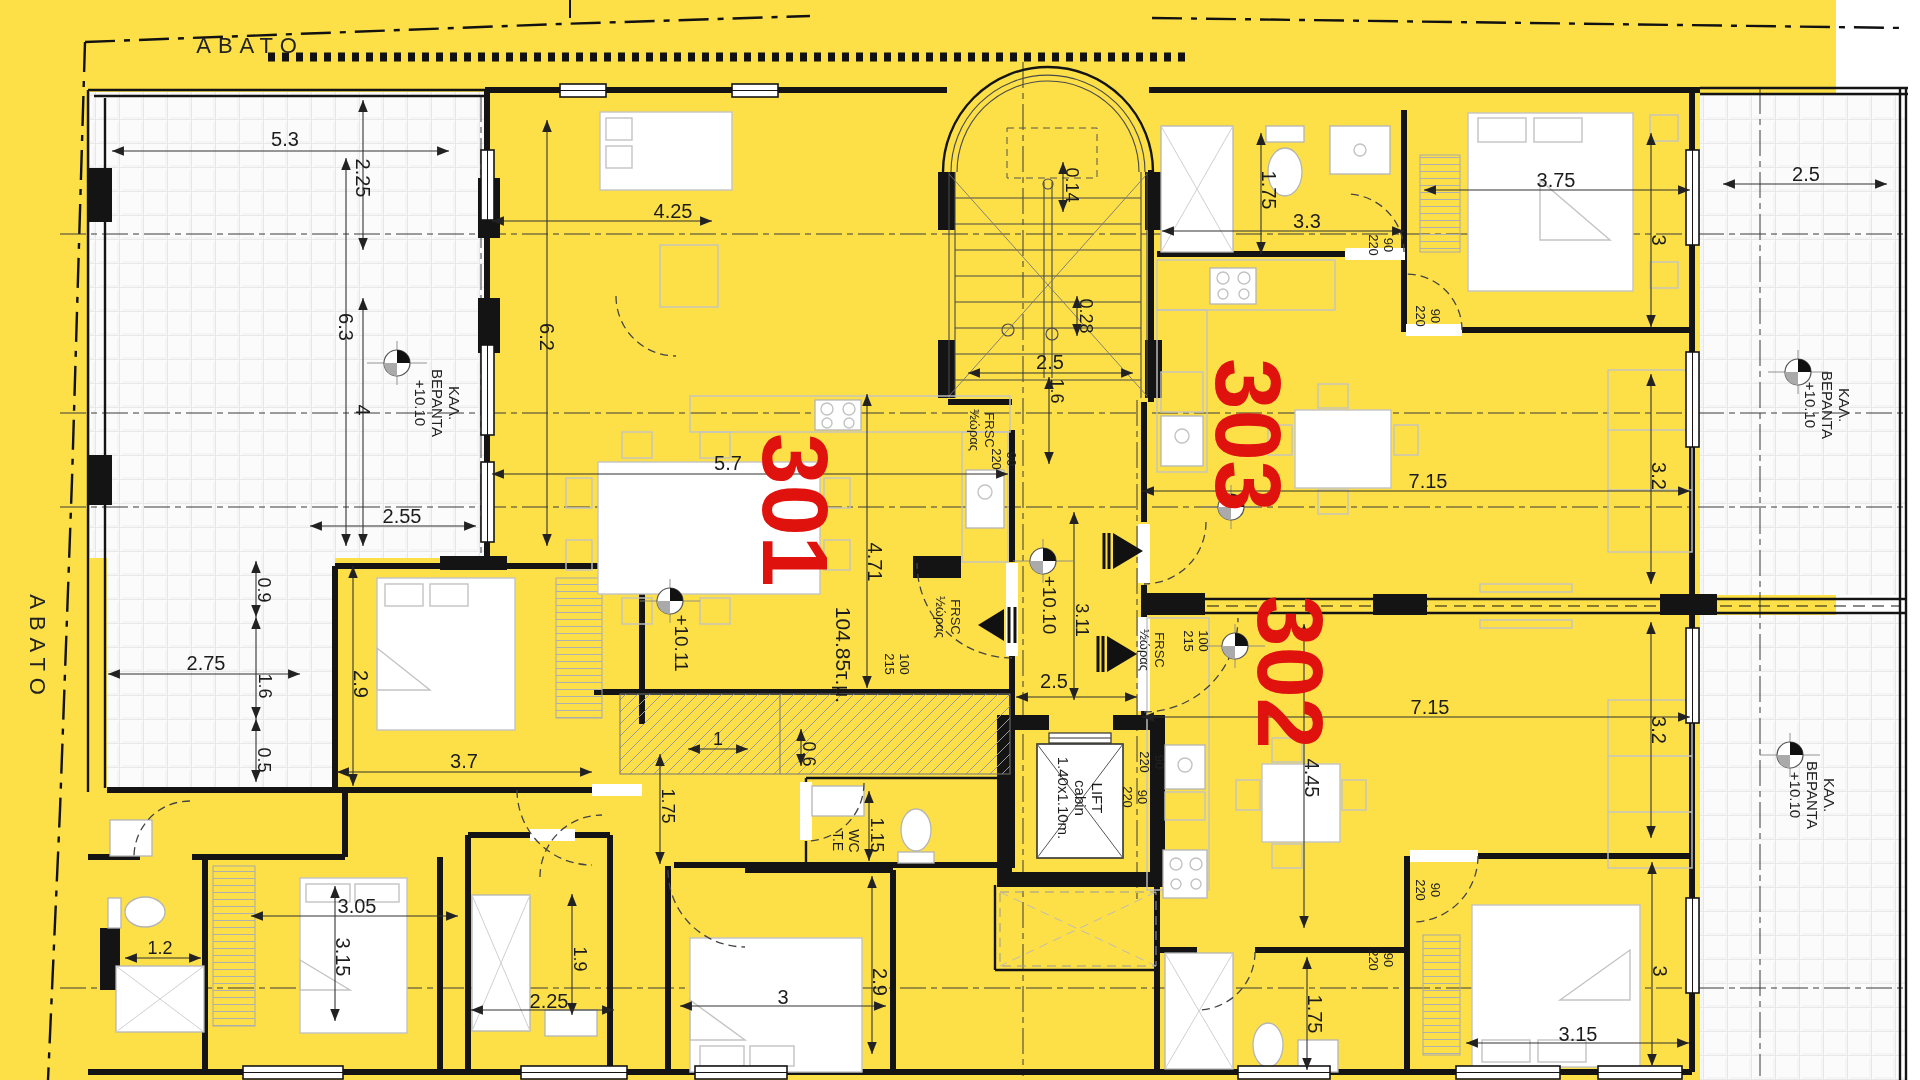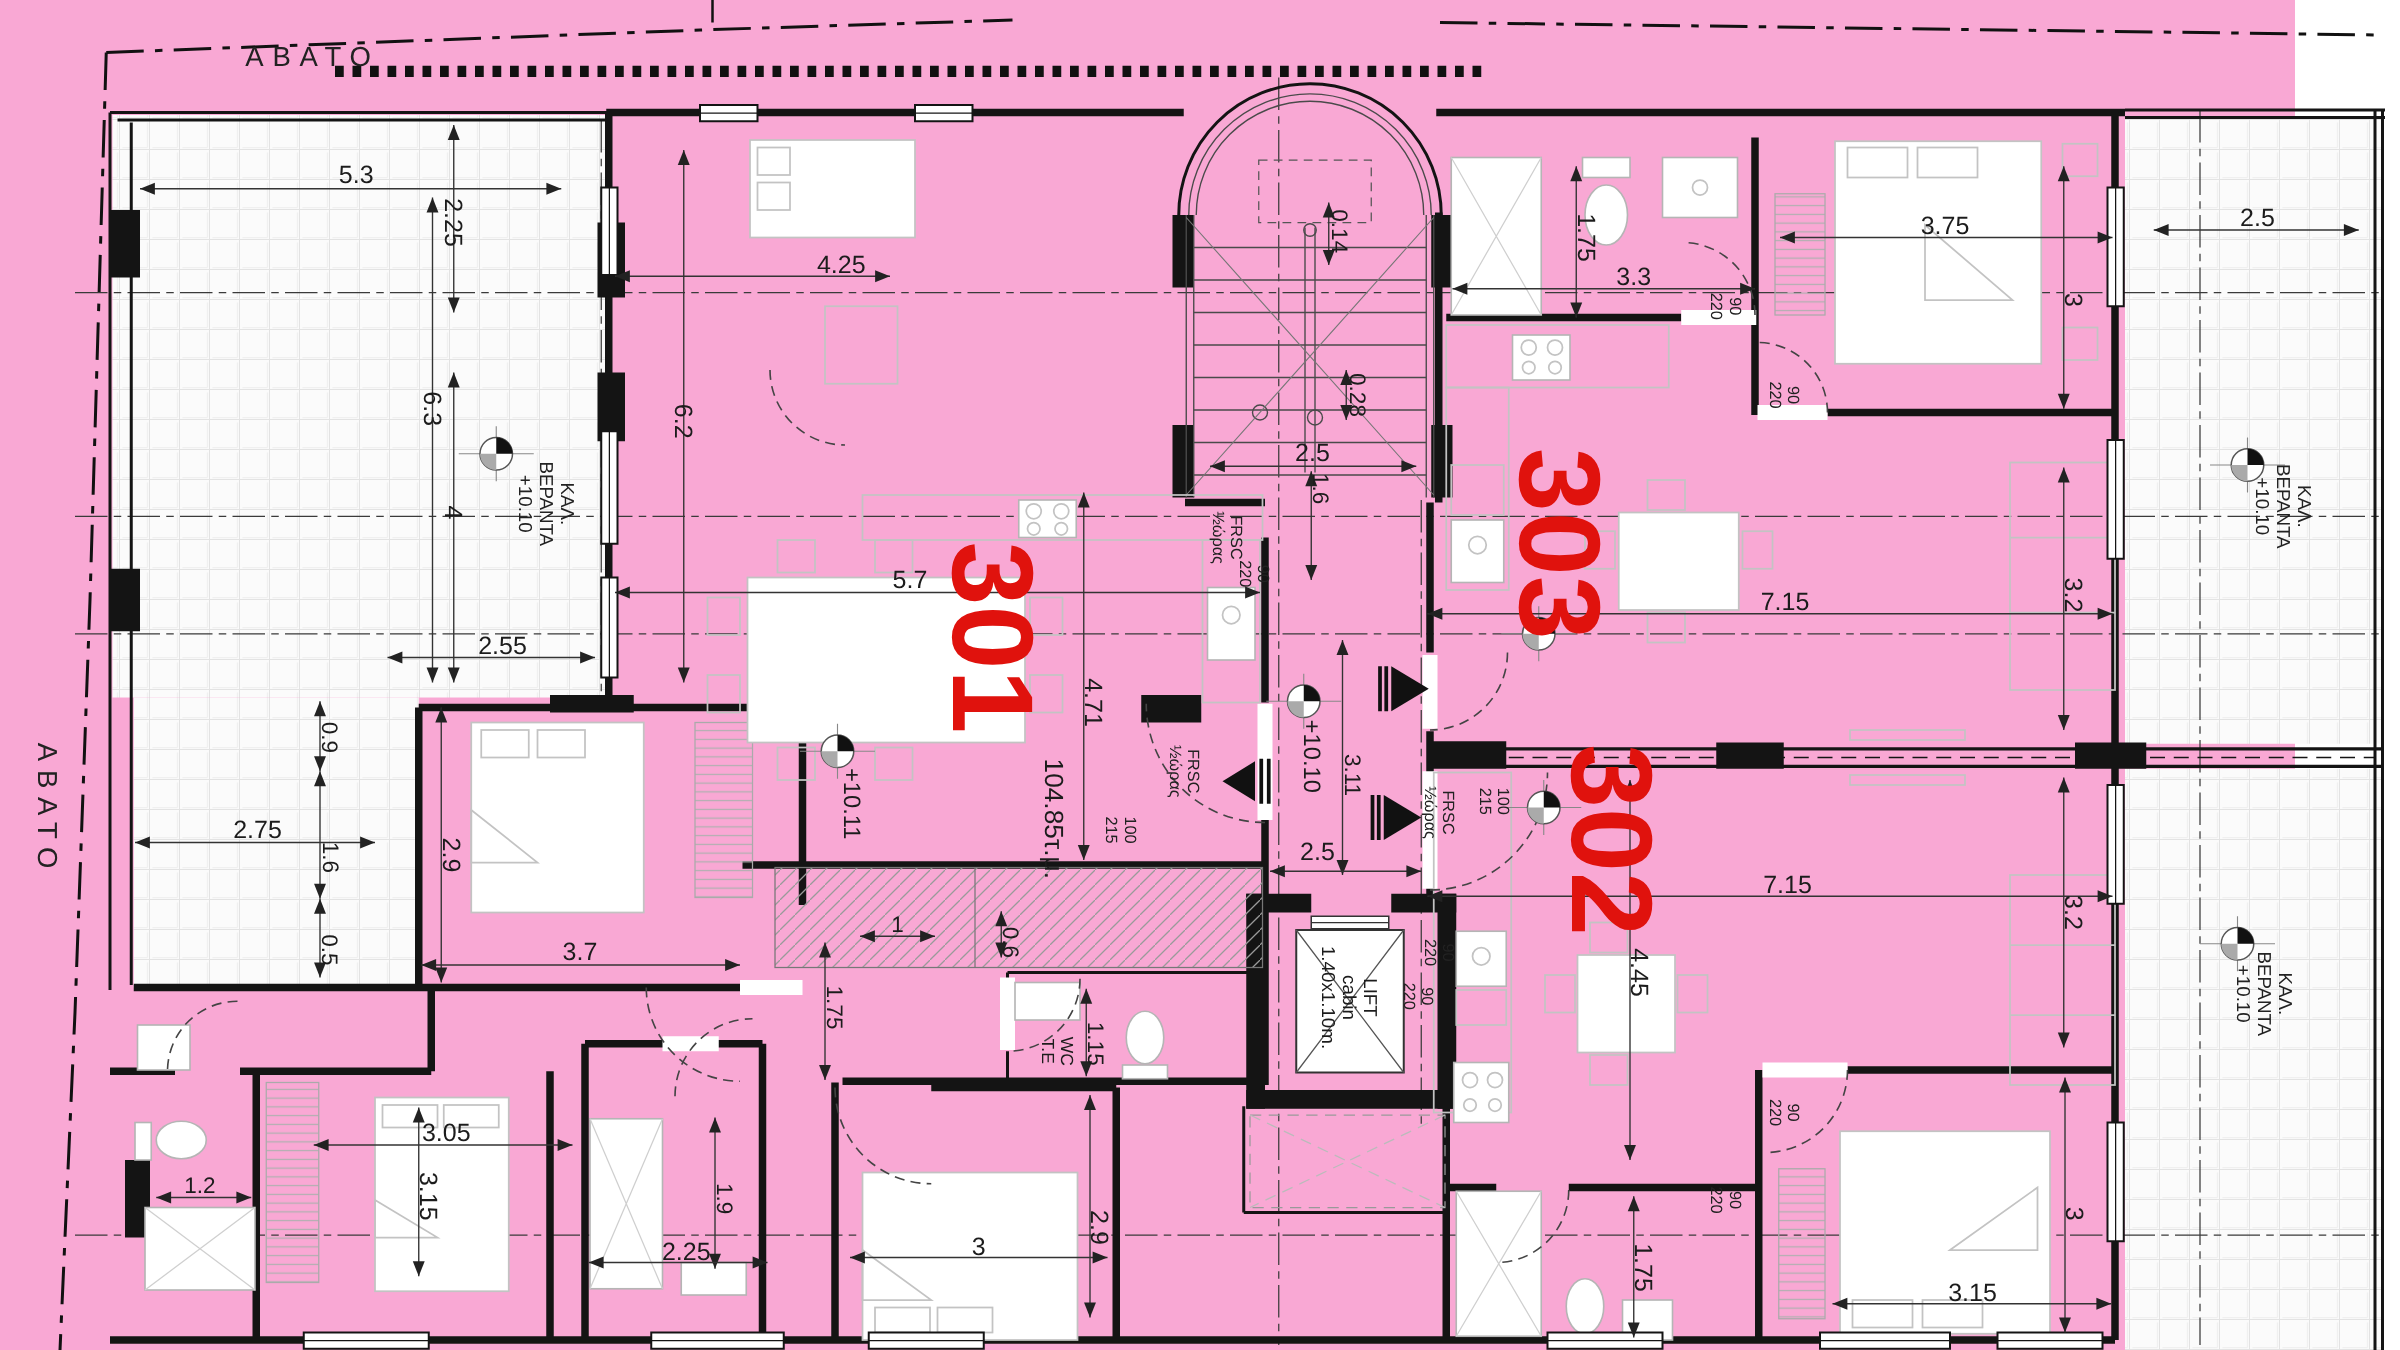--- a/index.html
+++ b/index.html
@@ -1,16 +1,16 @@
 <!DOCTYPE html>
 <html><head>
 <meta charset="utf-8">
 <style>
   html,body{margin:0;padding:0;background:#fff;width:1920px;height:1080px;overflow:hidden}
-  #stage{width:1836px;height:1080px;background:#f9a8d4;position:relative}
+  #stage{width:1836px;height:1080px;background:#fde047;position:relative}
   svg{display:block}
   .lbl{font-family:"Liberation Sans",sans-serif;fill:#1c1c1c;text-anchor:middle}
   .red{fill:#e0120d;font-weight:700}
   .zone{letter-spacing:7px;fill:#222}
   .ver{fill:#222}
   .door{fill:#222}
   .dimline{stroke:#333;stroke-width:1.1}
   .wall{stroke:#141414;stroke-width:6;fill:none}
   .wall2{stroke:#141414;stroke-width:2.4;fill:none}
   .furn{stroke:#c3c3c3;stroke-width:1.4;fill:none}

